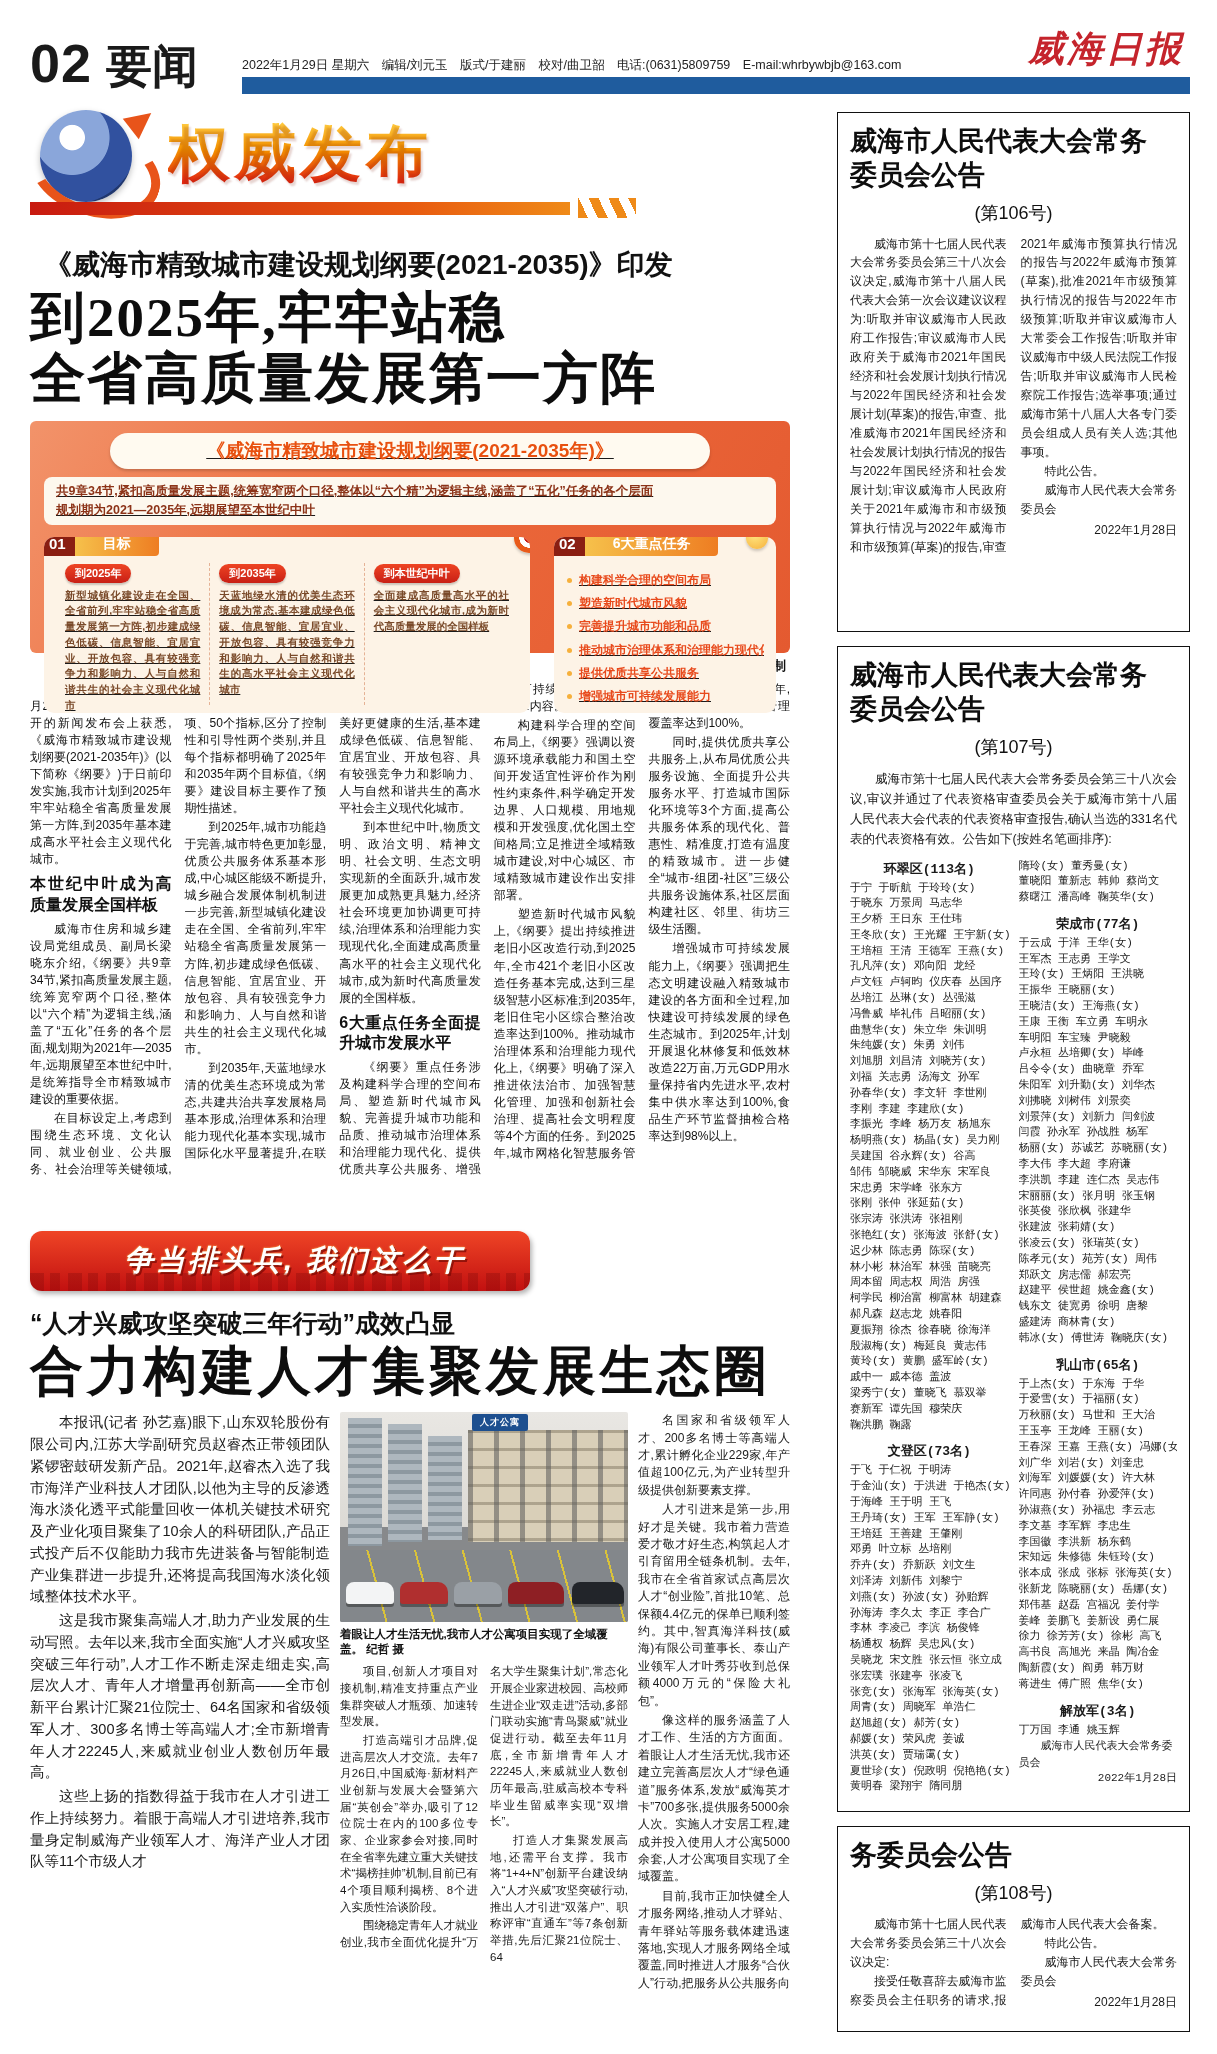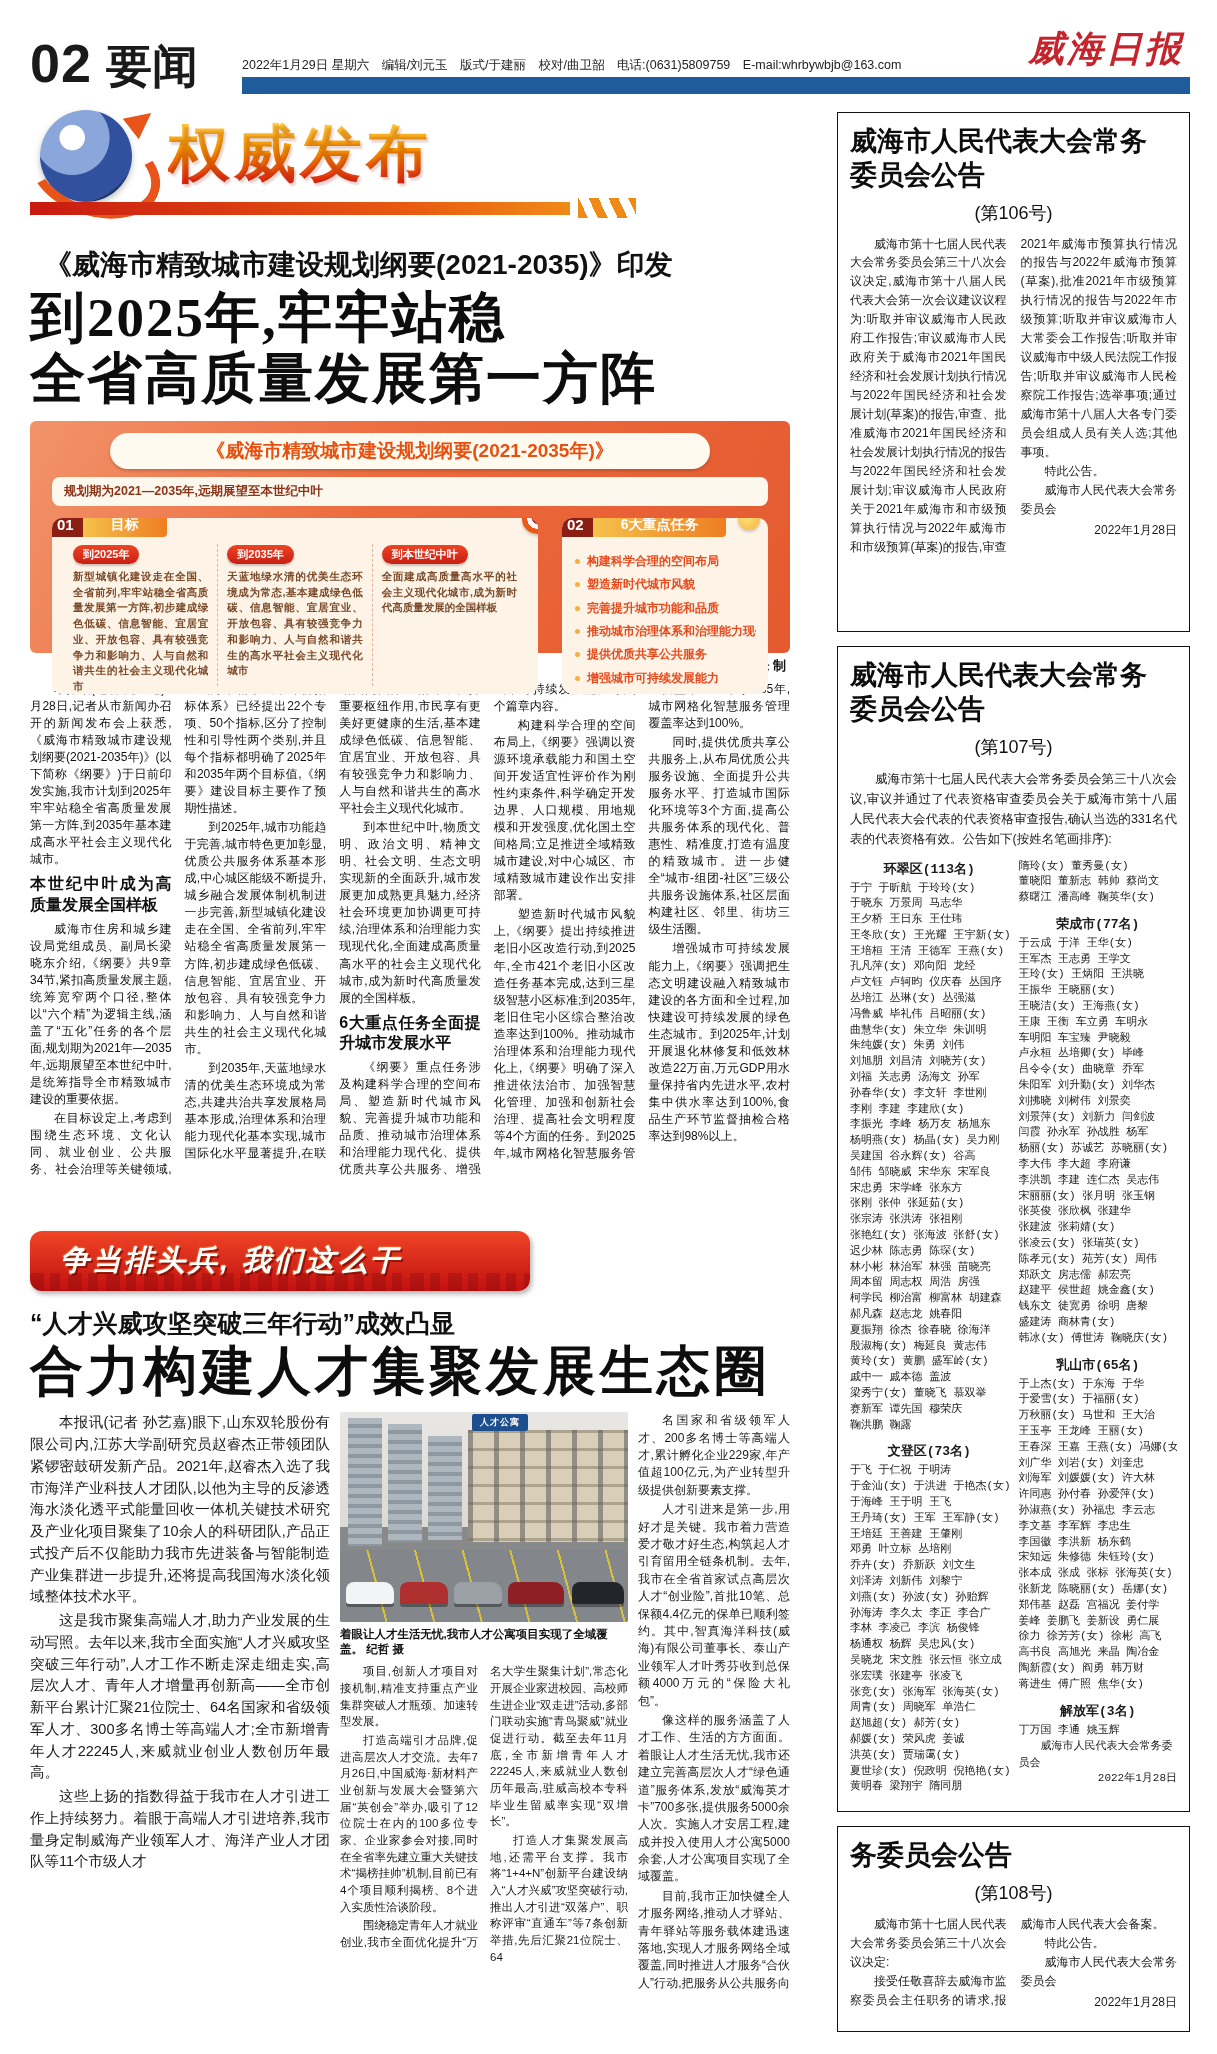--- a/index.html
+++ b/index.html
@@ -30,22 +30,22 @@
          -webkit-background-clip:text;background-clip:text;color:transparent;
          text-shadow:2px 3px 2px rgba(120,20,0,.18);font-family:"Liberation Sans",sans-serif;}
   .pub-bar{position:absolute;left:0;top:100px;width:540px;height:13px;
          background:linear-gradient(90deg,#c81a10,#e85a10 70%,#ef8a18);}
   .pub-slash{position:absolute;top:96px;left:548px;width:58px;height:20px;
          background:repeating-linear-gradient(65deg,#ef8a18 0 9px,transparent 9px 18px);}
   .kicker1{font-size:28px;font-weight:800;color:#111;margin:2px 14px 4px;}
   .headline1{font-family:"Liberation Serif","DejaVu Serif",serif;font-weight:900;font-size:55px;
          line-height:1.1;letter-spacing:2px;color:#0d0d0d;}
   
-  .ig{margin-top:12px;height:232px;border-radius:6px;padding:12px 22px;box-sizing:border-box;position:relative;
-      background:linear-gradient(120deg,#f2936a 0%,#ec6a3c 45%,#e45a30 100%);}
+  .ig{margin-top:12px;height:232px;border-radius:6px;padding:12px 14px;box-sizing:border-box;position:relative;
+      background:linear-gradient(120deg,#f2936a 0%,#ec6a3c 45%,#e45a30 100%);text-decoration:underline;}
   .ig-pill{width:600px;margin:0 auto;background:#fffaf0;border-radius:22px;text-align:center;
       color:#e8500f;font-weight:800;font-size:19px;padding:5px 0;box-shadow:0 2px 3px rgba(0,0,0,.18);}
   .ig-note{margin:8px 0 0;background:#fdf8ee;border-radius:8px;padding:5px 12px;font-size:12.5px;
       font-weight:700;color:#8c3318;line-height:1.5;}
   .ig-cards{display:flex;gap:24px;margin-top:12px;}
   .ig-card{background:#fdf3e6;border-radius:10px;position:relative;padding:26px 12px 8px;box-sizing:border-box;height:176px;overflow:hidden;}
   .ig-card1{width:486px;}
   .ig-card2{flex:1;}
   .ig-card-head{position:absolute;top:-5px;left:-4px;display:flex;align-items:stretch;}
   .ig-num{background:#8a1e12;color:#fff;font-weight:800;font-size:15px;padding:3px 9px;border-radius:3px 0 0 3px;}
@@ -66,21 +66,21 @@
   .tasks div::before{content:"";position:absolute;left:1px;top:9px;width:5px;height:5px;border-radius:50%;background:#f6b03c;}
   .ig-credit{text-align:right;font-size:13px;color:#111;margin:4px 4px 0 0;font-weight:600;}
   
   .art1{margin-top:6px;height:536px;columns:5;column-gap:13px;font-size:12px;line-height:1.42;
         text-align:justify;overflow:hidden;color:#111;}
   .art1 .p{text-indent:2em;margin:0 0 2px;}
   .art1 .sub{font-size:16px;font-weight:800;line-height:1.3;margin:6px 0 5px;text-indent:0;}
   
   .b2{margin-top:14px;width:500px;height:60px;border-radius:12px;position:relative;overflow:hidden;
       background:linear-gradient(180deg,#ef4526,#c21010);box-shadow:2px 3px 5px rgba(0,0,0,.3);
-      display:flex;align-items:center;padding-left:30px;box-sizing:border-box;}
+      display:flex;align-items:center;padding-left:30px;box-sizing:border-box;justify-content:center;}
   .b2::after{content:"";position:absolute;left:0;right:0;bottom:0;height:18px;opacity:.3;
       background:repeating-linear-gradient(90deg,#7a0808 0 14px,transparent 14px 20px,#7a0808 20px 30px,transparent 30px 38px);}
   .b2-text{color:#fff;font-size:29px;font-weight:900;font-style:italic;letter-spacing:3px;
       text-shadow:2px 2px 0 rgba(110,0,0,.65),0 0 2px #ffd65e;}
   .kicker2{font-size:25px;font-weight:700;margin:16px 0 2px;color:#111;}
   .headline2{font-family:"Liberation Serif","DejaVu Serif",serif;font-weight:900;font-size:53px;
       letter-spacing:4px;color:#0d0d0d;line-height:1.1;}
   
   .art2{margin-top:12px;height:578px;display:flex;gap:10px;overflow:hidden;}
   .a2c1{width:300px;font-size:14.5px;line-height:1.5;text-align:justify;overflow:hidden;}
@@ -155,20 +155,21 @@
 
     <div class="kicker1">《威海市精致城市建设规划纲要(2021-2035)》印发</div>
     <div class="headline1">
       <div>到2025年,牢牢站稳</div>
       <div>全省高质量发展第一方阵</div>
     </div>
 
     <div class="ig">
       <div class="ig-pill">《威海市精致城市建设规划纲要(2021-2035年)》</div>
       <div class="ig-note">
+        <div>共9章34节,紧扣高质量发展主题,统筹宽窄两个口径,整体以“六个精”为逻辑主线,涵盖了“五化”任务的各个层面</div>
         <div>规划期为2021—2035年,远期展望至本世纪中叶</div>
       </div>
       <div class="ig-cards">
         <div class="ig-card ig-card1">
           <div class="ig-card-head">
             <span class="ig-num">01</span>
             <span class="ig-bar">目标</span>
           </div>
           <div class="target-icon"></div>
           <div class="goals">

